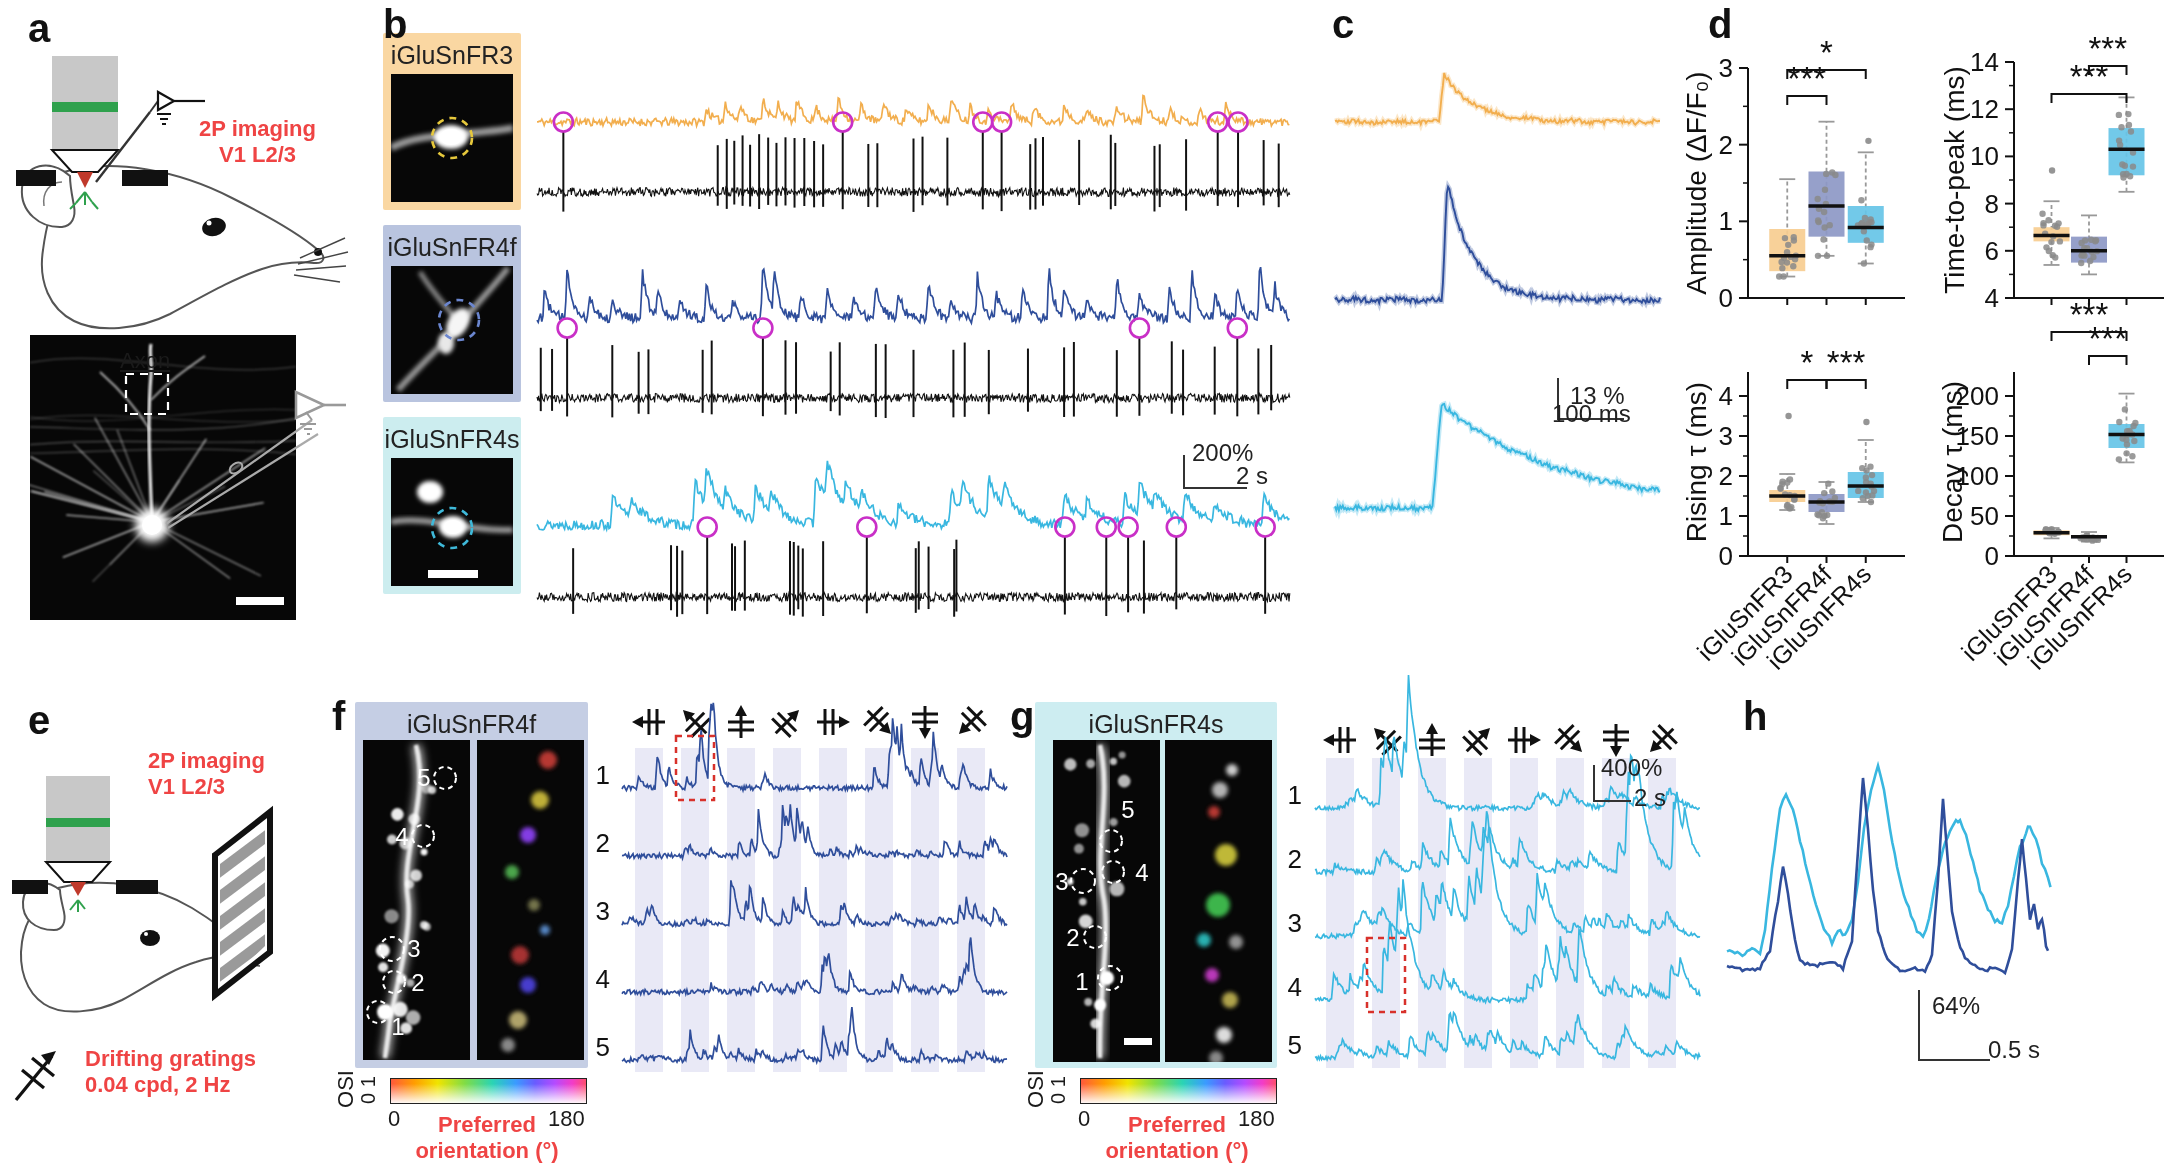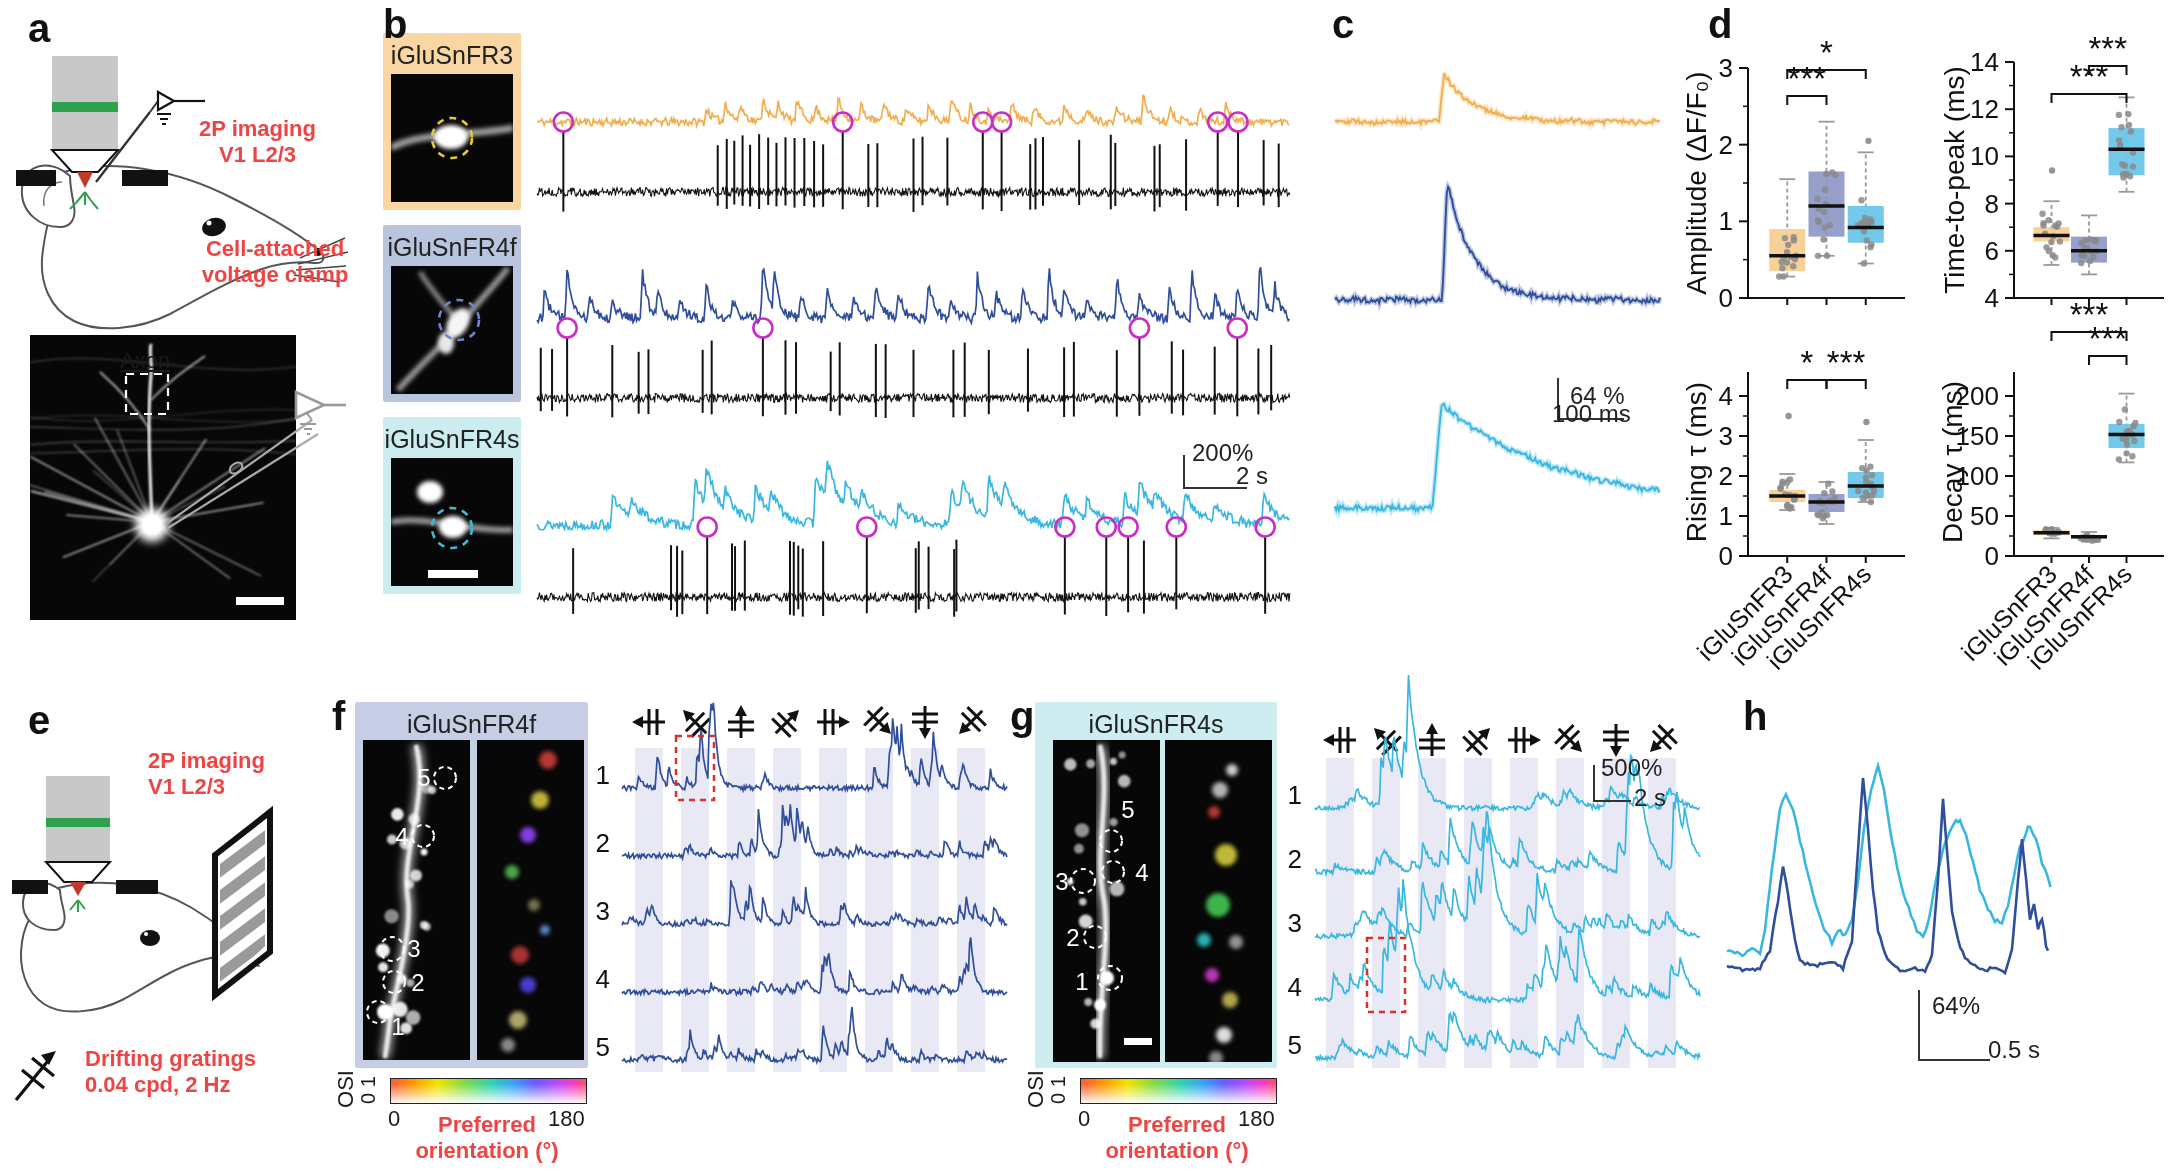--- a/index.html
+++ b/index.html
@@ -35,45 +35,41 @@
   <div class="abs plabel z6" style="left:1708px;top:4px">d</div>
   <div class="abs plabel z6" style="left:28px;top:700px">e</div>
   <div class="abs plabel z6" style="left:332px;top:696px">f</div>
   <div class="abs plabel z6" style="left:1010px;top:696px">g</div>
   <div class="abs plabel z6" style="left:1743px;top:696px">h</div>
 
   <div class="abs txt ctr z6" style="left:175px;top:116px;width:165px">
     <div>2P imaging</div>
       <div>V1 L2/3</div>
   </div>
-  <div class="abs txt ctr z6" style="left:185px;top:236px;width:180px">
-    <div>Cell-attached</div>
-      <div>voltage clamp</div>
-  </div>
   <div class="abs img z1" style="left:30px;top:335px;width:266px;height:285px"></div>
   <div class="abs small white z6" style="left:120px;top:350px">Axon</div>
 
   <div class="card z1" style="left:383px;top:33px;width:138px;height:177px;background:#FAD7A2"></div>
   <div class="card-title z6" style="left:383px;top:41px;width:138px">iGluSnFR3</div>
   <div class="abs img z2" style="left:391px;top:74px;width:122px;height:128px"></div>
 
   <div class="card z1" style="left:383px;top:225px;width:138px;height:177px;background:#B9C4DF"></div>
   <div class="card-title z6" style="left:383px;top:233px;width:138px">iGluSnFR4f</div>
   <div class="abs img z2" style="left:391px;top:266px;width:122px;height:128px"></div>
 
   <div class="card z1" style="left:383px;top:417px;width:138px;height:177px;background:#CCEDEF"></div>
   <div class="card-title z6" style="left:383px;top:425px;width:138px">iGluSnFR4s</div>
   <div class="abs img z2" style="left:391px;top:458px;width:122px;height:128px"></div>
 
   <div class="lshape z6" style="left:1183px;top:455px;width:62px;height:32px"></div>
   <div class="abs scaletxt z6" style="left:1192px;top:441px">200%</div>
   <div class="abs scaletxt z6" style="left:1236px;top:464px">2 s</div>
 
   <div class="lshape z6" style="left:1557px;top:378px;width:65px;height:40px"></div>
-  <div class="abs scaletxt z6" style="left:1570px;top:384px">64 %</div>
+  <div class="abs scaletxt z6" style="left:1570px;top:384px">13 %</div>
   <div class="abs scaletxt z6" style="left:1552px;top:402px">100 ms</div>
 
   <div class="abs txt z6" style="left:148px;top:748px">
     <div>2P imaging</div>
       <div>V1 L2/3</div>
   </div>
   <div class="abs txt z6" style="left:85px;top:1046px">
     <div>Drifting gratings</div>
       <div>0.04 cpd, 2 Hz</div>
   </div>
@@ -100,21 +96,21 @@
   <div class="abs small rot90 z6" style="left:1006px;top:1078px;width:60px;text-align:center">OSI</div>
   <div class="abs tiny rot90 z6" style="left:1036px;top:1080px;width:44px;text-align:center">0  1</div>
   <div class="abs small z6" style="left:1078px;top:1108px">0</div>
   <div class="abs small z6" style="left:1238px;top:1108px">180</div>
   <div class="abs txt ctr z6" style="left:1087px;top:1112px;width:180px">
     <div>Preferred</div>
       <div>orientation (°)</div>
   </div>
 
   <div class="lshape z6" style="left:1593px;top:765px;width:36px;height:35px"></div>
-  <div class="abs scaletxt z6" style="left:1601px;top:756px">500%</div>
+  <div class="abs scaletxt z6" style="left:1601px;top:756px">400%</div>
   <div class="abs scaletxt z6" style="left:1634px;top:786px">2 s</div>
 
   <div class="lshape z6" style="left:1918px;top:990px;width:70px;height:69px"></div>
   <div class="abs scaletxt z6" style="left:1932px;top:994px">64%</div>
   <div class="abs scaletxt z6" style="left:1988px;top:1038px">0.5 s</div>
 
   <svg id="fig" class="z4" width="2169" height="1174" viewBox="0 0 2169 1174">
       <defs>
         <filter id="f1" x="-60%" y="-60%" width="220%" height="220%">
           <feGaussianBlur stdDeviation="1"></feGaussianBlur>

